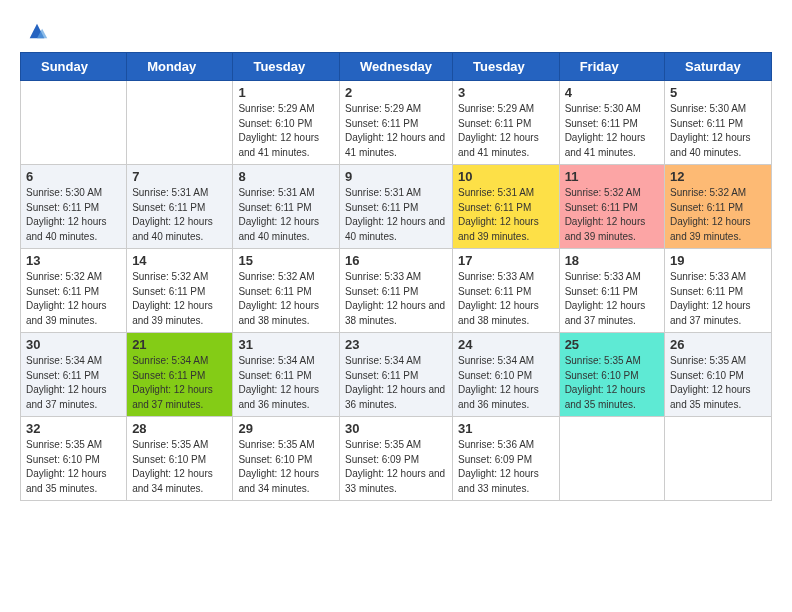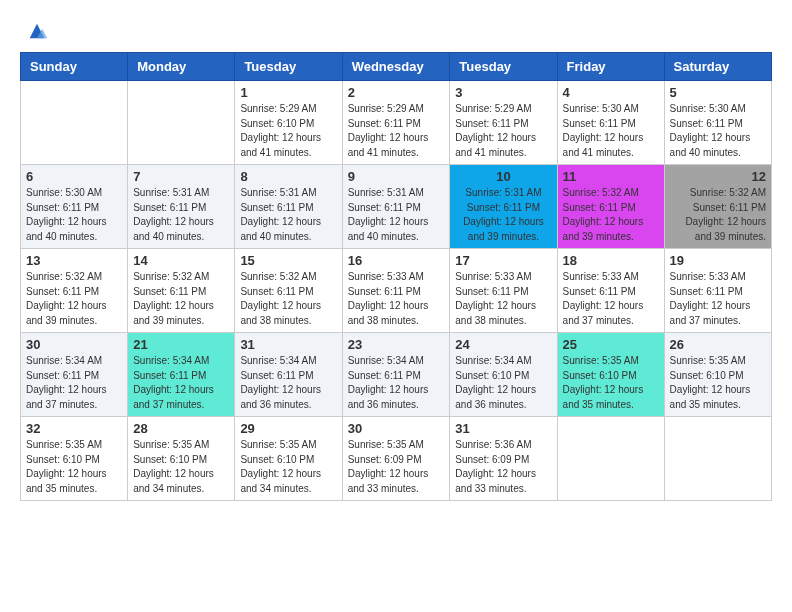--- a/index.html
+++ b/index.html
@@ -55,21 +55,21 @@
     .calendar {
       width: 100%;
       border-collapse: collapse;
       border: 1px solid #ccc;
     }
     .calendar th {
       background: #2563c0;
       color: #fff;
       font-size: 13px;
       font-weight: bold;
-      padding: 6px 9px;
+      padding: 6px 20px;
       text-align: left;
       border: 1px solid #1a4fa0;
     }
     .calendar td {
       vertical-align: top;
       border: 1px solid #ccc;
       padding: 4px 5px;
       width: 108px;
       min-height: 80px;
       background: #fff;
@@ -180,33 +180,33 @@
           <div class="day-info" style="white-space: pre-line;">Sunrise: 5:31 AM
 Sunset: 6:11 PM
 Daylight: 12 hours and 40 minutes.</div>
         </td>
         <td style="background: rgb(240, 243, 248);">
           <span class="day-number">9</span>
           <div class="day-info" style="white-space: pre-line;">Sunrise: 5:31 AM
 Sunset: 6:11 PM
 Daylight: 12 hours and 40 minutes.</div>
         </td>
-        <td style="background: #0ea5e9; text-align: center;">
+        <td style="background: #fde047;">
           <span class="day-number">10</span>
           <div class="day-info" style="white-space: pre-line;">Sunrise: 5:31 AM
 Sunset: 6:11 PM
 Daylight: 12 hours and 39 minutes.</div>
         </td>
-        <td style="background: #d946ef;">
+        <td style="background: #fca5a5;">
           <span class="day-number">11</span>
           <div class="day-info" style="white-space: pre-line;">Sunrise: 5:32 AM
 Sunset: 6:11 PM
 Daylight: 12 hours and 39 minutes.</div>
         </td>
-        <td style="background: #a3a3a3; text-align: right;">
+        <td style="background: #fdba74;">
           <span class="day-number">12</span>
           <div class="day-info" style="white-space: pre-line;">Sunrise: 5:32 AM
 Sunset: 6:11 PM
 Daylight: 12 hours and 39 minutes.</div>
         </td>
       </tr>
       <tr>
         <td>
           <span class="day-number">13</span>
           <div class="day-info" style="white-space: pre-line;">Sunrise: 5:32 AM
@@ -250,21 +250,21 @@
 Daylight: 12 hours and 37 minutes.</div>
         </td>
       </tr>
       <tr>
         <td style="background: rgb(240, 243, 248);">
           <span class="day-number">30</span>
           <div class="day-info" style="white-space: pre-line;">Sunrise: 5:34 AM
 Sunset: 6:11 PM
 Daylight: 12 hours and 37 minutes.</div>
         </td>
-        <td style="background: #5eead4;">
+        <td style="background: #84cc16;">
           <span class="day-number">21</span>
           <div class="day-info" style="white-space: pre-line;">Sunrise: 5:34 AM
 Sunset: 6:11 PM
 Daylight: 12 hours and 37 minutes.</div>
         </td>
         <td style="background: rgb(240, 243, 248);">
           <span class="day-number">31</span>
           <div class="day-info" style="white-space: pre-line;">Sunrise: 5:34 AM
 Sunset: 6:11 PM
 Daylight: 12 hours and 36 minutes.</div>

